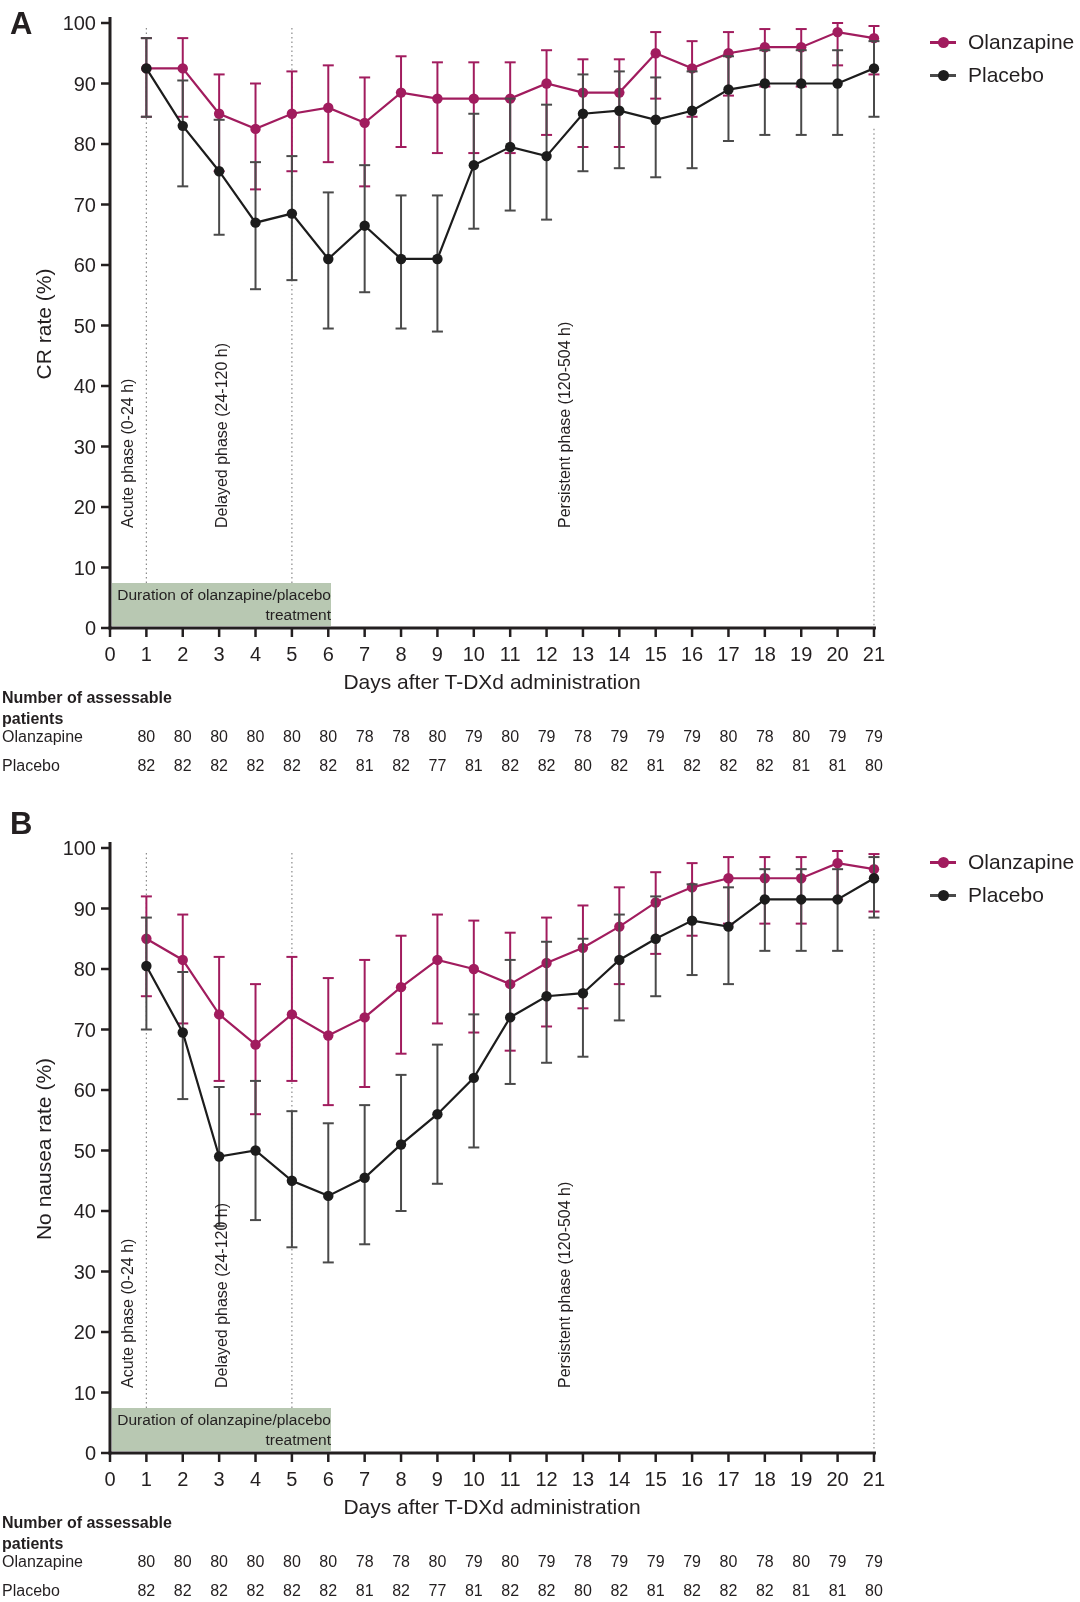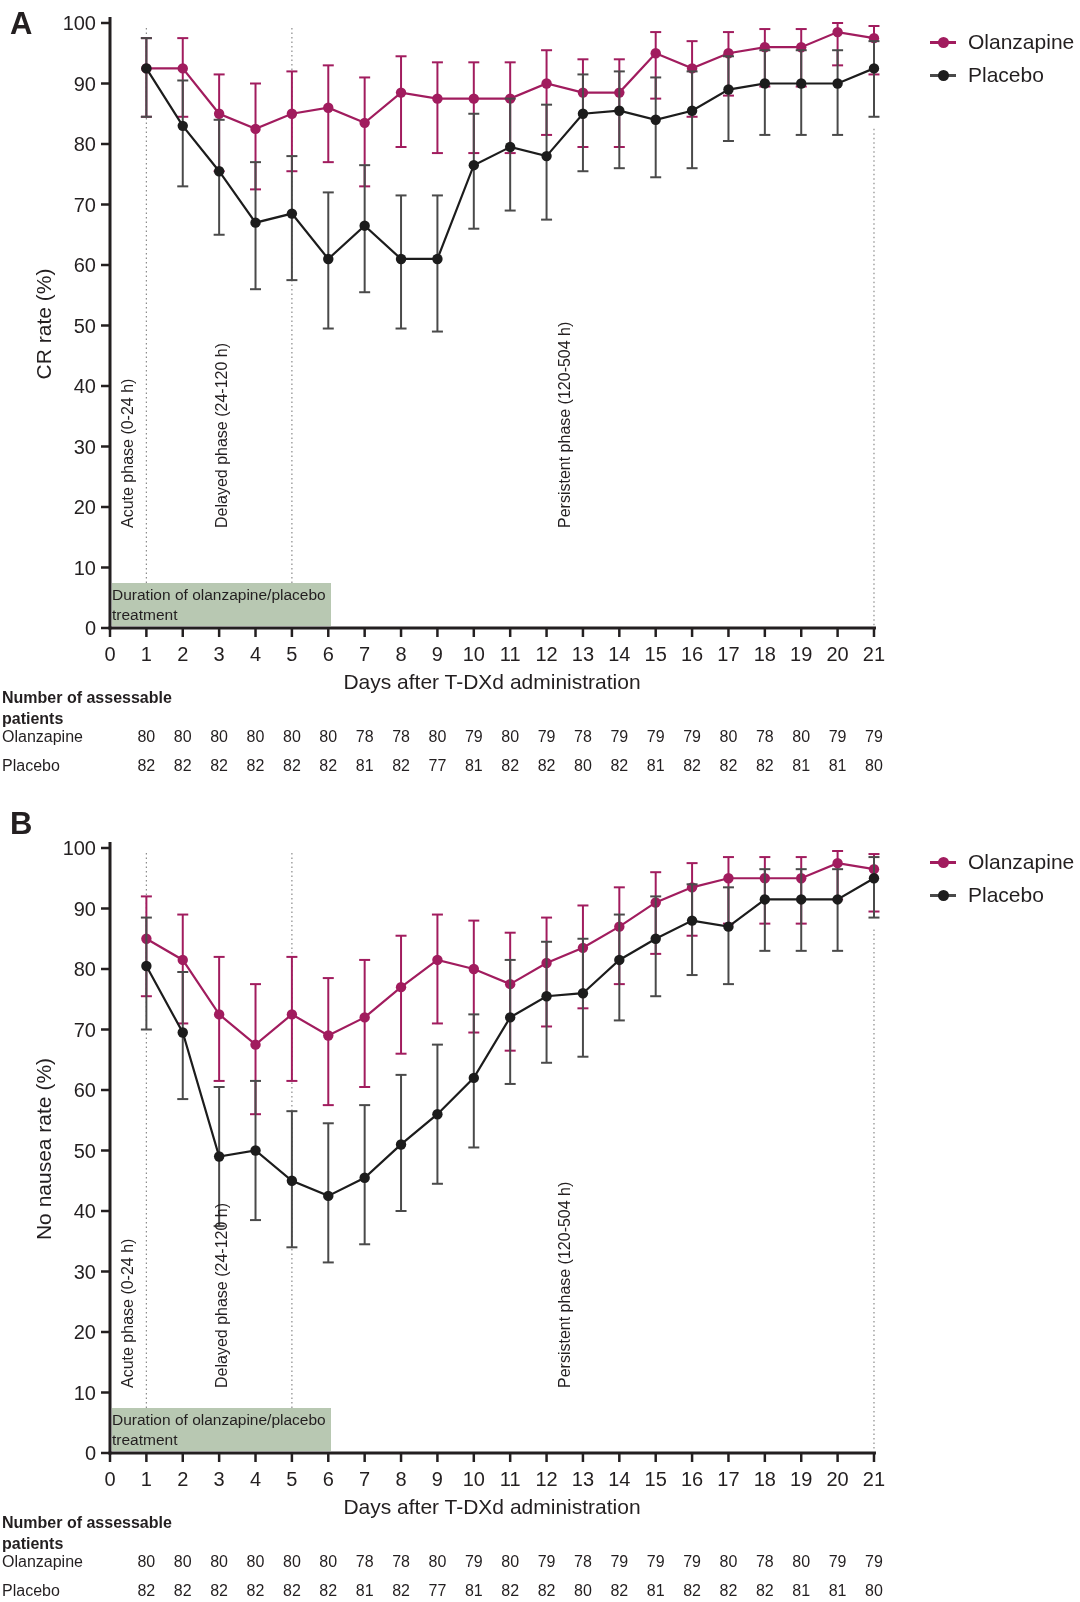--- a/index.html
+++ b/index.html
@@ -22,21 +22,21 @@
   .lm{position:relative;width:26px;height:13px;flex:0 0 auto}
   .lm-line{position:absolute;left:0;right:0;top:5.5px;height:2.5px}
   .lm-dot{position:absolute;left:50%;top:1px;width:11px;height:11px;margin-left:-5.5px;border-radius:50%}
   .phase{position:absolute;transform:rotate(-90deg);transform-origin:left bottom;white-space:nowrap;font-size:16px;line-height:18px;height:18px}
   .pa0{left:137px;top:510px}
   .pa1{left:231px;top:510px}
   .pa2{left:574px;top:510px}
   .pb0{left:137px;top:1370px}
   .pb1{left:231px;top:1370px}
   .pb2{left:574px;top:1370px}
-  .tbox{position:absolute;left:112px;width:219px;height:43px;text-align:left;font-size:15.5px;line-height:20px;padding-top:2px;box-sizing:border-box}
+  .tbox{position:absolute;left:112px;width:219px;height:43px;text-align:right;font-size:15.5px;line-height:20px;padding-top:2px;box-sizing:border-box}
   #tboxA{top:583px}
   #tboxB{top:1408px}
   .ttitle{position:absolute;left:2px;width:190px;font-weight:bold;font-size:16px;line-height:21px}
   #ttitleA{top:687px}
   #ttitleB{top:1512px}
   .trlabel{position:absolute;left:2px;font-size:16px}
   #trA0{top:728px}
   #trA1{top:757px}
   #trB0{top:1553px}
   #trB1{top:1582px}

